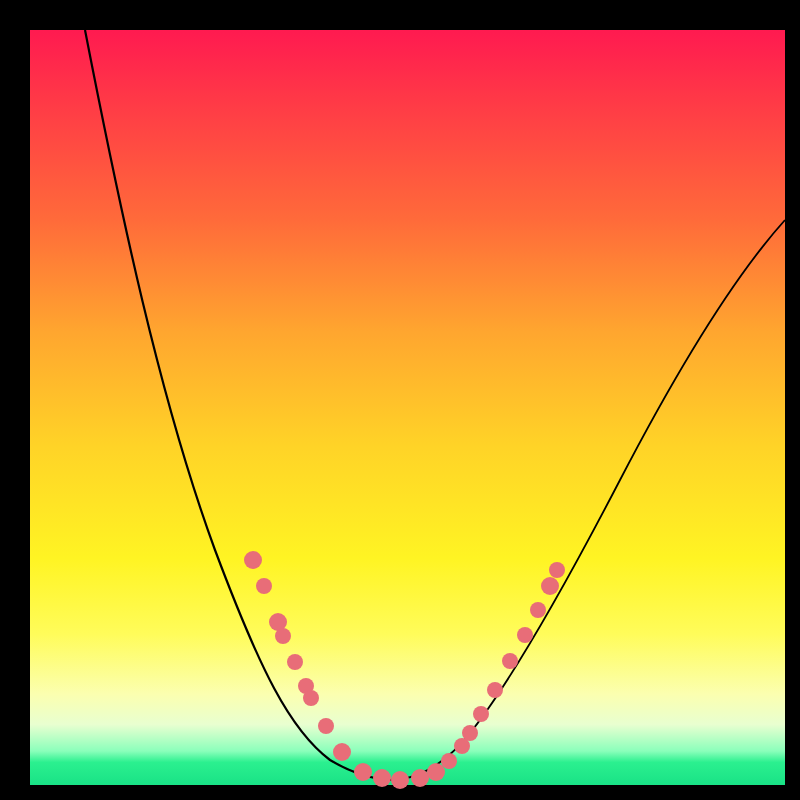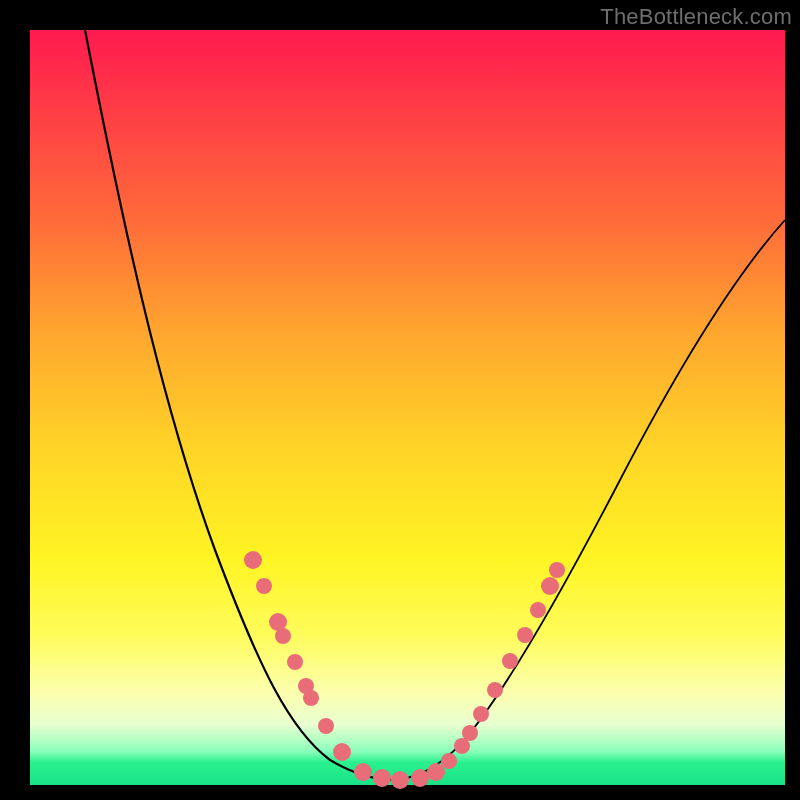--- a/index.html
+++ b/index.html
@@ -104,14 +104,13 @@
           <circle cx="451" cy="684" r="8" class="dot"></circle>
           <circle cx="465" cy="660" r="8" class="dot"></circle>
           <circle cx="480" cy="631" r="8" class="dot"></circle>
           <circle cx="495" cy="605" r="8" class="dot"></circle>
           <circle cx="508" cy="580" r="8" class="dot"></circle>
           <circle cx="520" cy="556" r="9" class="dot"></circle>
           <circle cx="527" cy="540" r="8" class="dot"></circle>
         </g>
     </svg>
   </div>
-  <div class="watermark">TheBottleneck.com</div>
 </div>
 
 </body></html>

